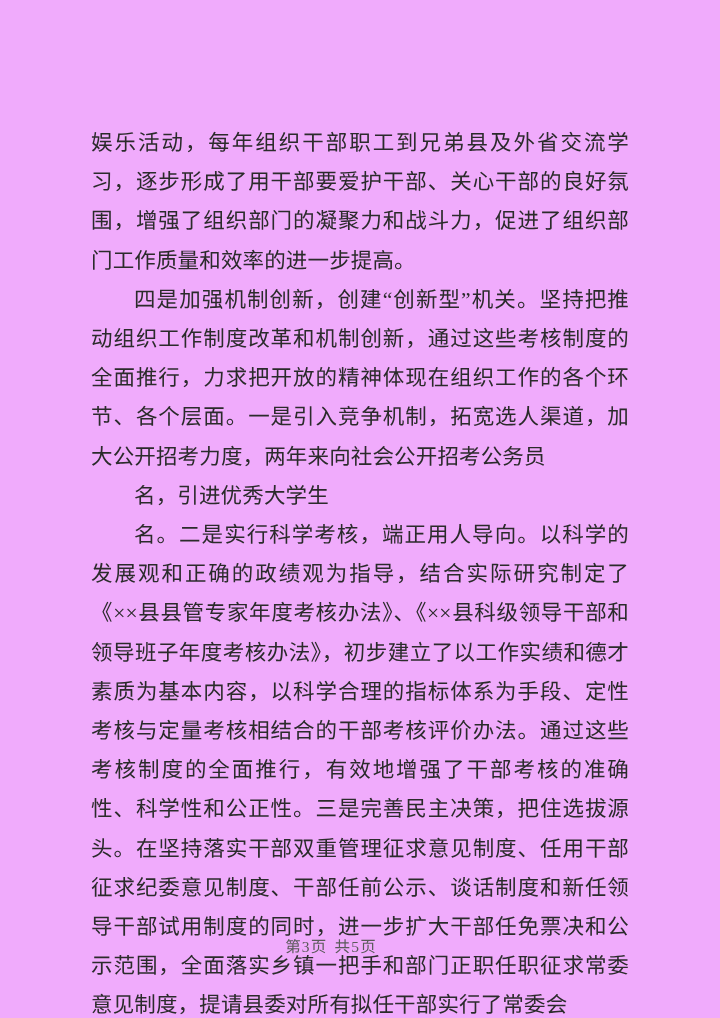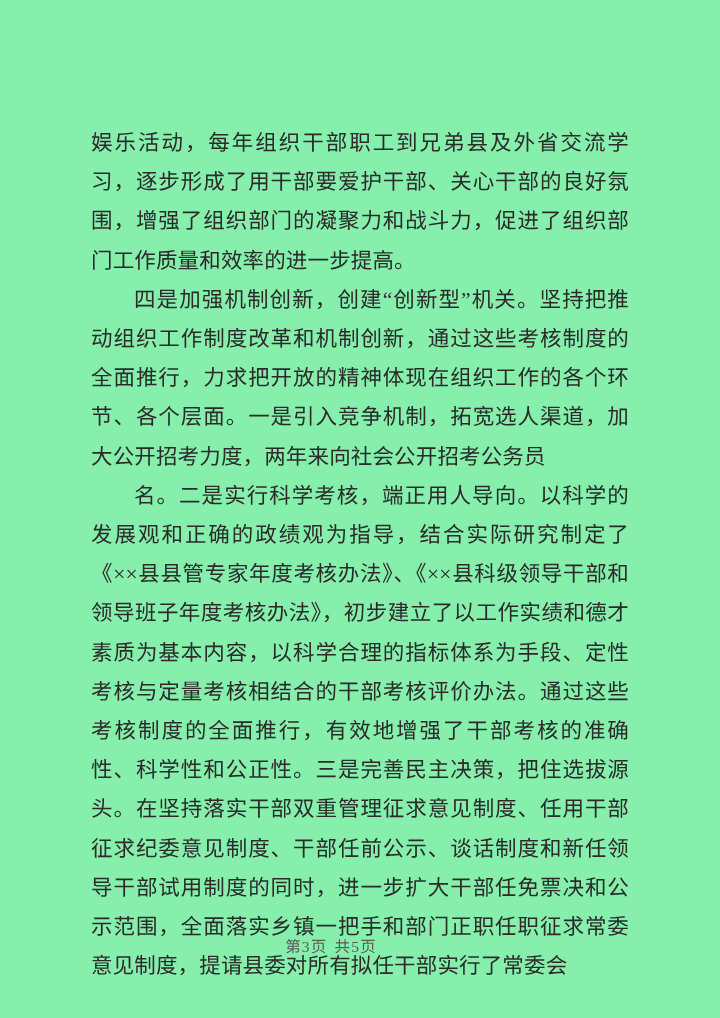--- a/index.html
+++ b/index.html
@@ -8,21 +8,21 @@
     padding: 0;
     background: #ffffff;
   }
   body {
     font-family: "Liberation Serif", "DejaVu Serif", serif;
   }
   .page {
     position: relative;
     width: 720px;
     height: 1018px;
-    background: #86efac;
+    background: #f0abfc;
     overflow: hidden;
     box-sizing: border-box;
     padding-left: 12px;
   }
   .page-header {
     position: absolute;
     top: 0;
     left: 0;
     width: 720px;
     height: 120px;
@@ -76,20 +76,21 @@
 <div class="page">
 
   <div class="page-header"></div>
 
   <div class="doc-body">
 
     <p class="para flow">娱乐活动，每年组织干部职工到兄弟县及外省交流学习，逐步形成了用干部要爱护干部、关心干部的良好氛围，增强了组织部门的凝聚力和战斗力，促进了组织部门工作质量和效率的进一步提高。</p>
 
     <p class="para indent">四是加强机制创新，创建“创新型”机关。坚持把推动组织工作制度改革和机制创新，通过这些考核制度的全面推行，力求把开放的精神体现在组织工作的各个环节、各个层面。一是引入竞争机制，拓宽选人渠道，加大公开招考力度，两年来向社会公开招考公务员</p>
 
+    <p class="para indent">名，引进优秀大学生</p>
 
     <p class="para indent">名。二是实行科学考核，端正用人导向。以科学的发展观和正确的政绩观为指导，结合实际研究制定了《××县县管专家年度考核办法》、《××县科级领导干部和领导班子年度考核办法》，初步建立了以工作实绩和德才素质为基本内容，以科学合理的指标体系为手段、定性考核与定量考核相结合的干部考核评价办法。通过这些考核制度的全面推行，有效地增强了干部考核的准确性、科学性和公正性。三是完善民主决策，把住选拔源头。在坚持落实干部双重管理征求意见制度、任用干部征求纪委意见制度、干部任前公示、谈话制度和新任领导干部试用制度的同时，进一步扩大干部任免票决和公示范围，全面落实乡镇一把手和部门正职任职征求常委意见制度，提请县委对所有拟任干部实行了常委会</p>
 
   </div>
 
   <div class="page-footer">
     <span class="footer-text"><span>第</span><span>3</span><span>页</span><span class="footer-sep"></span><span>共</span><span>5</span><span>页</span></span>
   </div>
 
 </div>

